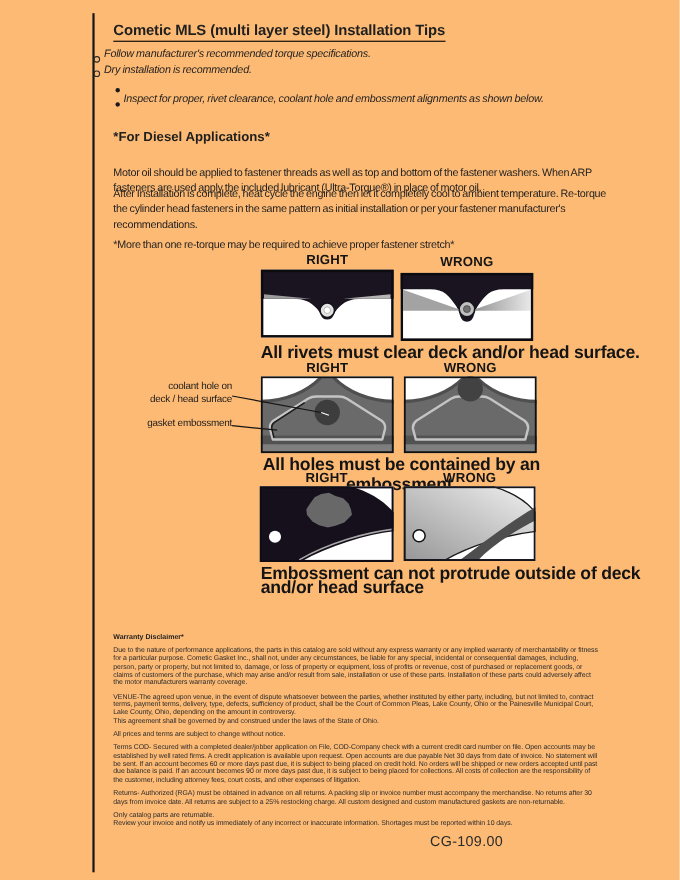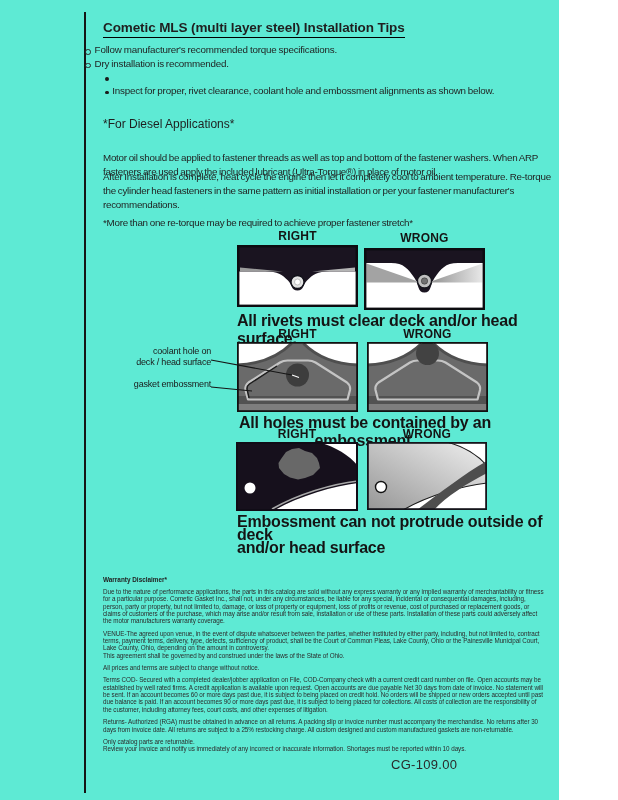--- a/index.html
+++ b/index.html
@@ -1,36 +1,36 @@
 <!DOCTYPE html>
 <html><head>
 <meta charset="utf-8">
 <style>
   html,body{margin:0;padding:0;background:#fff;}
   #page{
-    position:relative;width:559px;height:800px;background:#5eead4;overflow:hidden;
+    position:relative;width:618px;height:800px;background:#fdba74;overflow:hidden;
     font-family:"Liberation Sans","DejaVu Sans",sans-serif;color:#1f1f1f;
   }
   .abs{position:absolute;}
   .pre{white-space:pre-line;}
   
   #edge-line{left:84px;top:12px;width:2px;height:781px;background:#151515;}
   
   #title{left:103px;top:20px;font-size:13.5px;font-weight:bold;letter-spacing:-0.1px;
     border-bottom:1.8px solid #000;padding-bottom:2px;}
   
   #tips{left:85px;top:43px;font-size:9.8px;letter-spacing:-0.2px;word-spacing:-0.5px;}
-  .blt{display:flex;align-items:center;height:13.5px;line-height:13.5px;}
+  .blt{display:flex;align-items:flex-end;height:13.5px;line-height:13.5px;font-style:italic;}
   .bmark{width:3.6px;height:3.6px;border:1px solid #2a2a2a;border-radius:50%;
     margin:4.2px 4px 0 0;flex:0 0 auto;}
   .sub{margin-left:20px;}
   .smark{width:3.8px;height:3.8px;background:#1a1a1a;border-radius:50%;
     margin:4.4px 3.5px 0 0;flex:0 0 auto;}
   
-  #diesel-heading{left:103px;top:117px;font-size:12px;font-weight:normal;}
+  #diesel-heading{left:103px;top:117px;font-size:12px;font-weight:bold;}
   .para{left:103px;width:452px;font-size:9.8px;line-height:13.8px;
     letter-spacing:-0.25px;word-spacing:-0.6px;}
   #diesel-p1{top:135px;margin-top:16px;}
   #diesel-p2{top:170px;}
   #retorque-note{top:216px;}
   
   .dg-head{font-size:12px;font-weight:bold;text-align:center;letter-spacing:0.2px;color:#141414;}
   .dg-cap{font-size:16px;font-weight:bold;letter-spacing:-0.2px;color:#141414;}
   
   .ptr-label{left:106px;width:105px;text-align:right;font-size:9px;line-height:10.5px;

